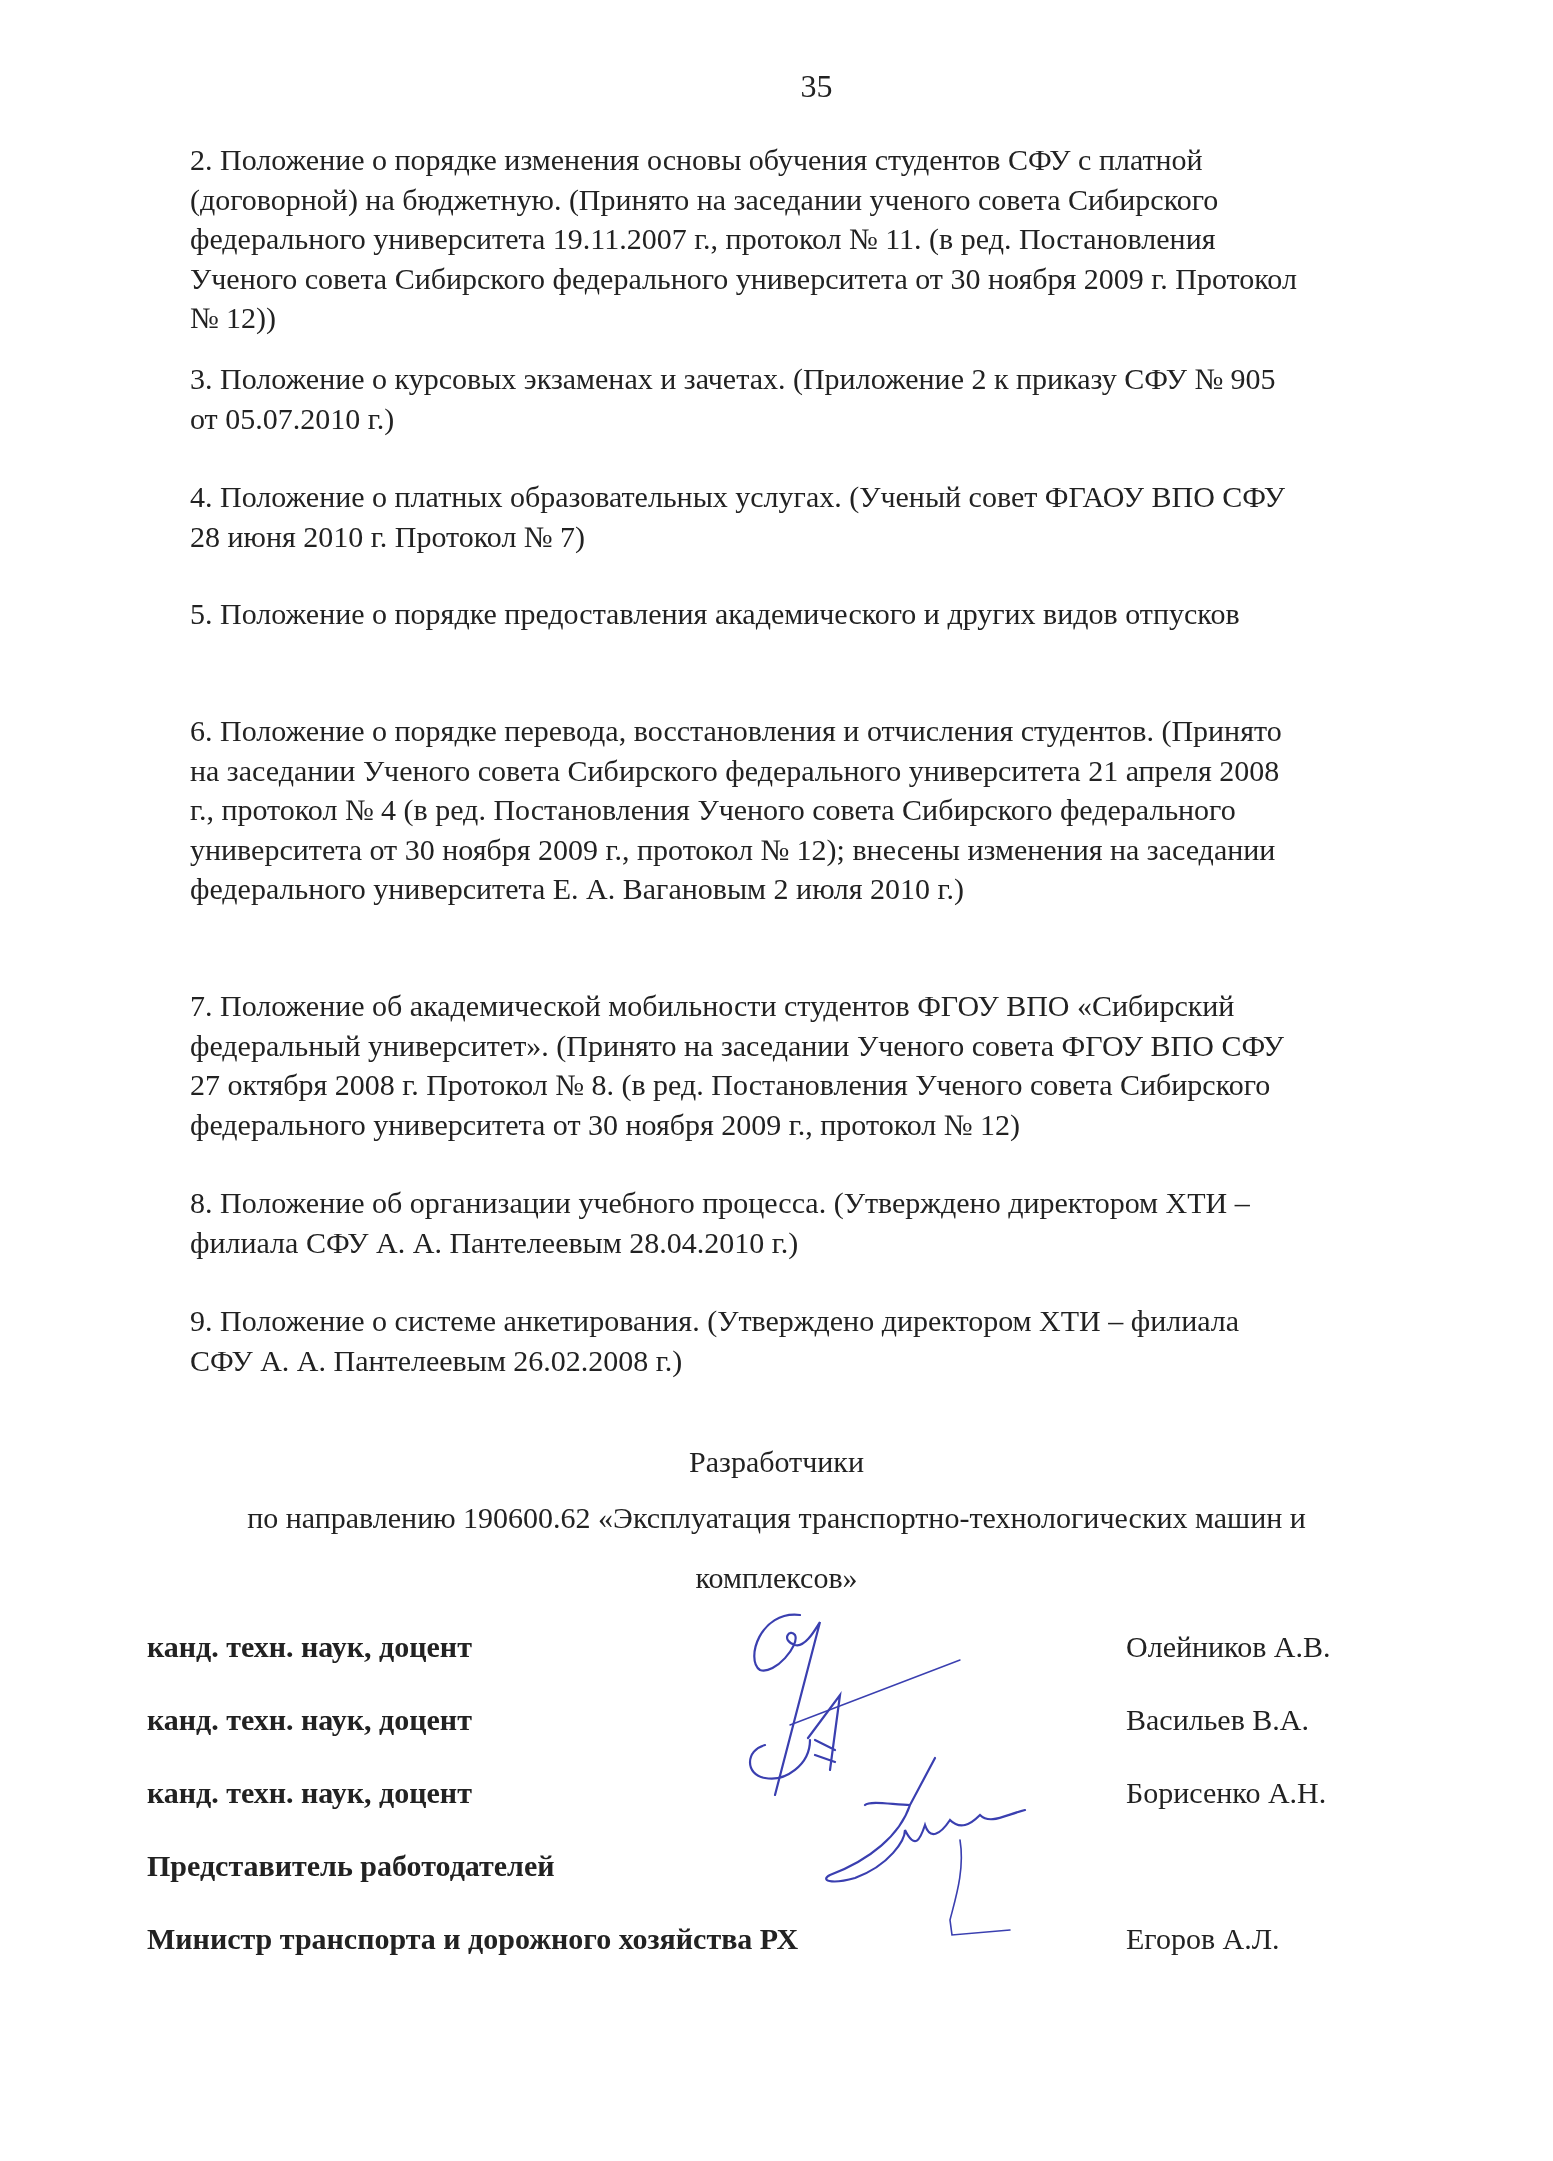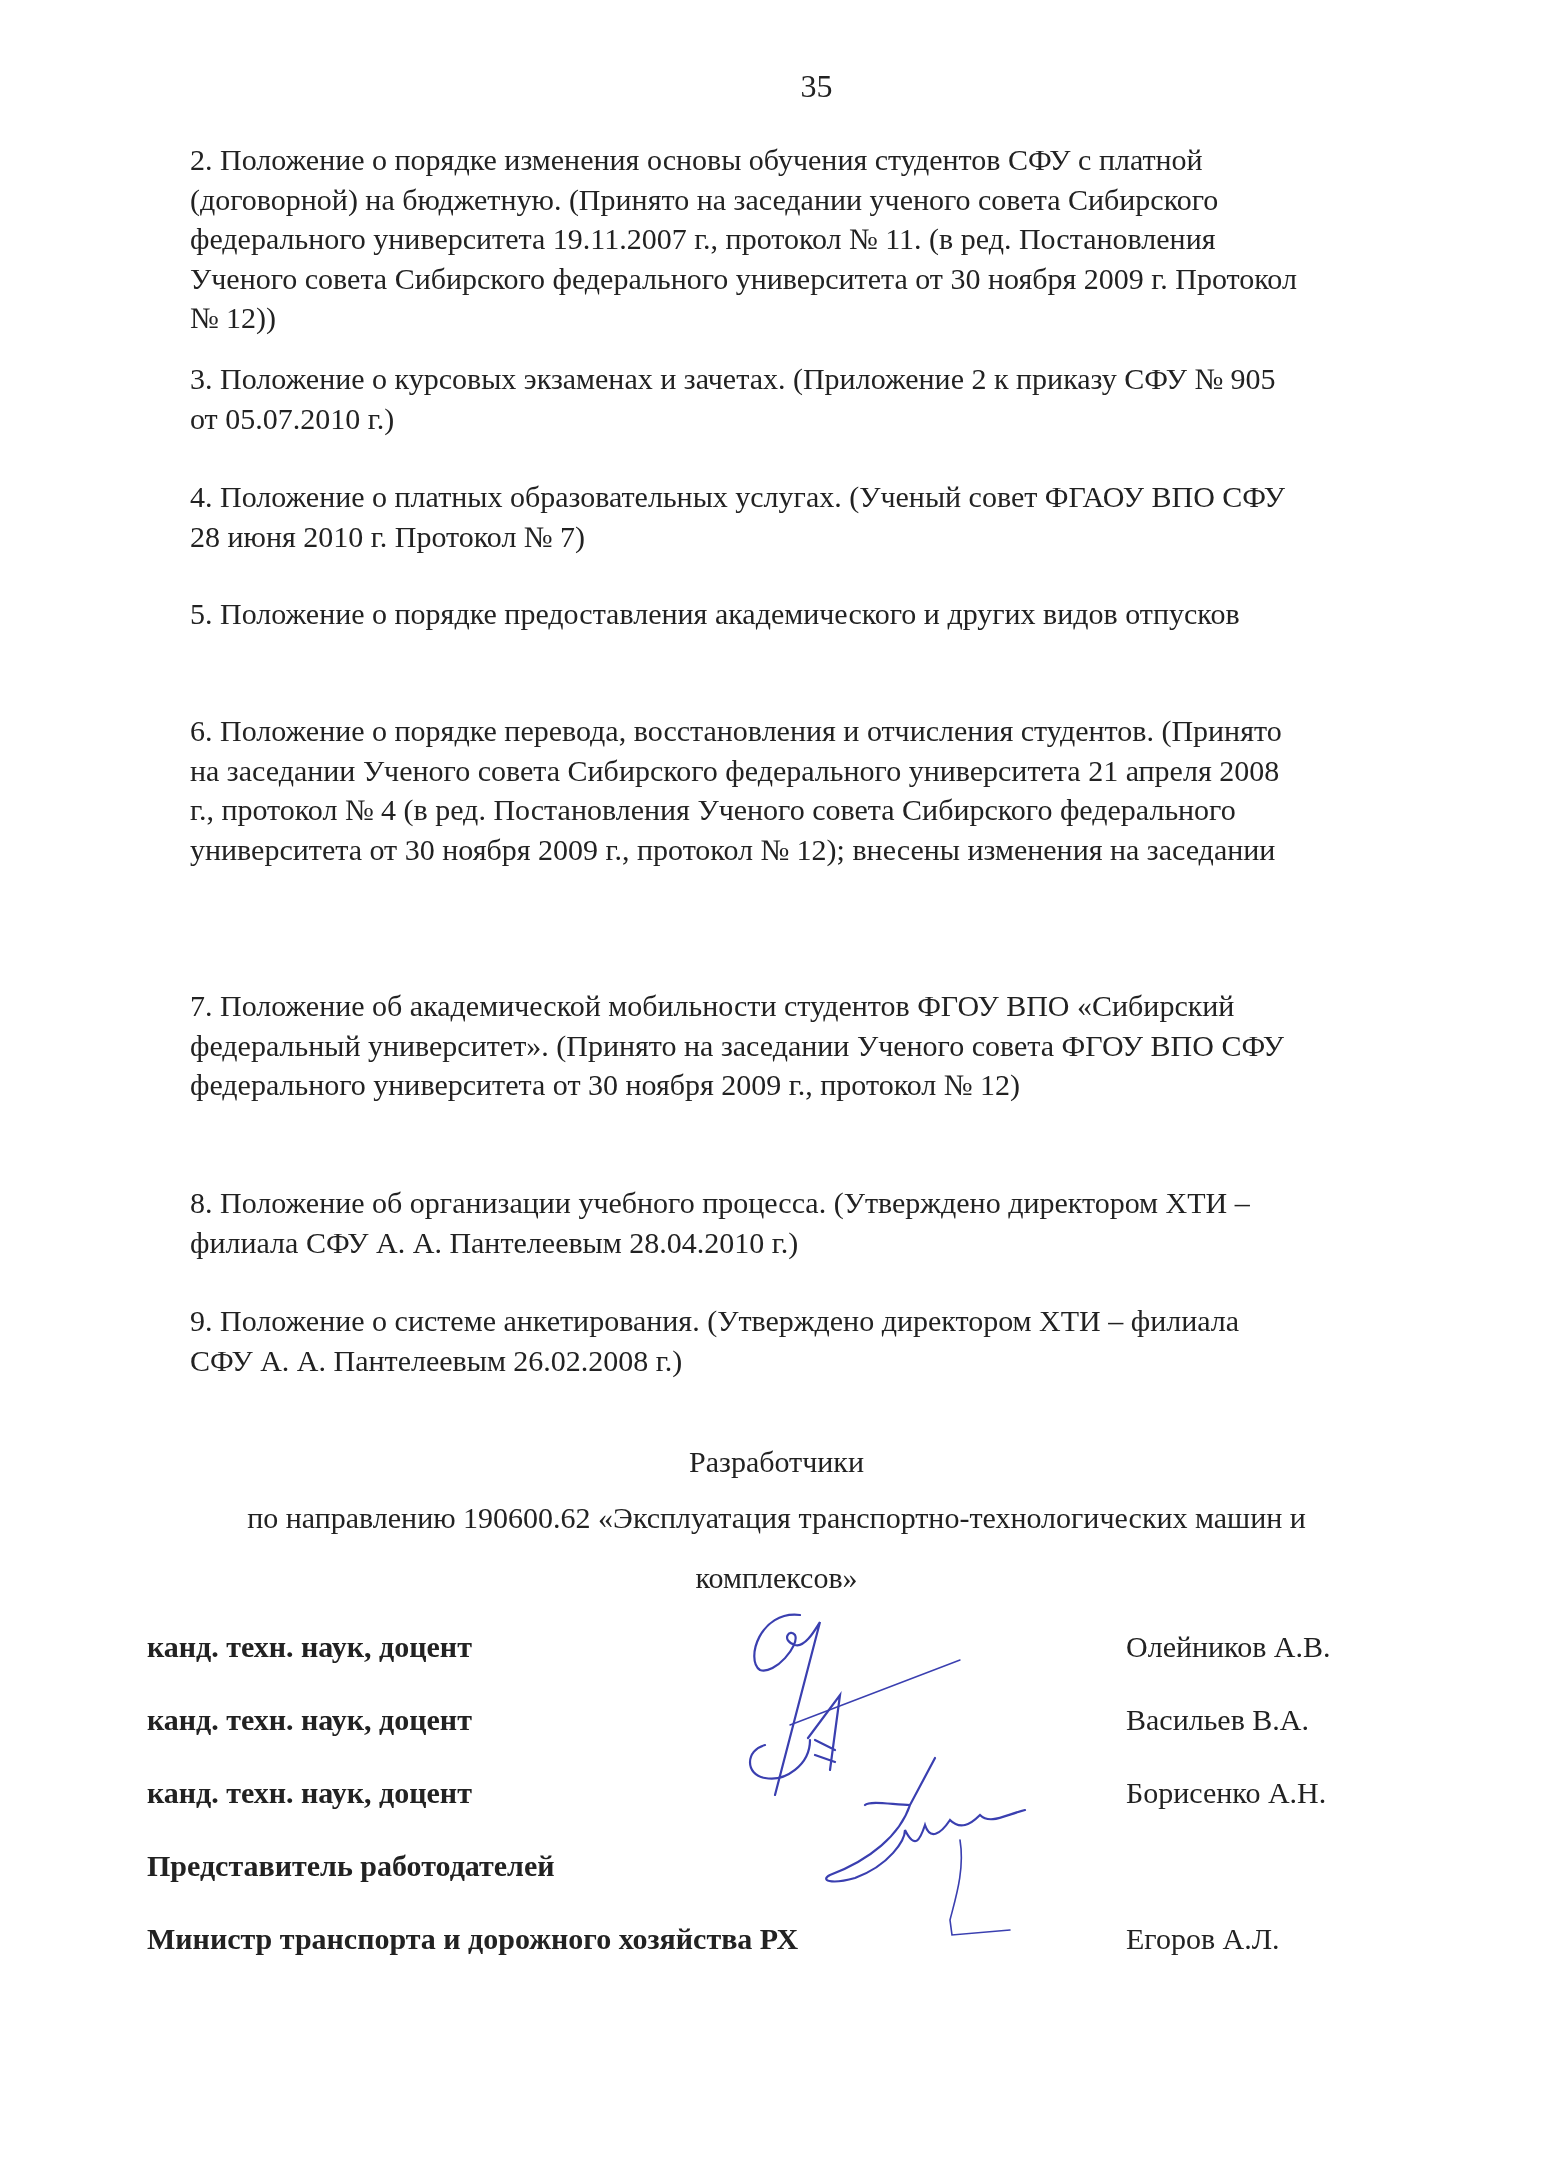--- a/index.html
+++ b/index.html
@@ -35,24 +35,26 @@
       <span class="line">28 июня 2010 г. Протокол № 7)</span>
     </div>
     <div class="para" style="top: 594px;">
       <span class="line">5. Положение о порядке предоставления академического и других видов отпусков</span>
     </div>
     <div class="para" style="top: 711px;">
       <span class="line">6. Положение о порядке перевода, восстановления и отчисления студентов. (Принято</span>
       <span class="line">на заседании Ученого совета Сибирского федерального университета 21 апреля 2008</span>
       <span class="line">г., протокол № 4 (в ред. Постановления Ученого совета Сибирского федерального</span>
       <span class="line">университета от 30 ноября 2009 г., протокол № 12); внесены изменения на заседании</span>
+      <span class="line">федерального университета Е. А. Вагановым 2 июля 2010 г.)</span>
     </div>
     <div class="para" style="top: 986px;">
       <span class="line">7. Положение об академической мобильности студентов ФГОУ ВПО «Сибирский</span>
       <span class="line">федеральный университет». (Принято на заседании Ученого совета ФГОУ ВПО СФУ</span>
+      <span class="line">27 октября 2008 г. Протокол № 8. (в ред. Постановления Ученого совета Сибирского</span>
       <span class="line">федерального университета от 30 ноября 2009 г., протокол № 12)</span>
     </div>
     <div class="para" style="top: 1183px;">
       <span class="line">8. Положение об организации учебного процесса. (Утверждено директором ХТИ –</span>
       <span class="line">филиала СФУ А. А. Пантелеевым 28.04.2010 г.)</span>
     </div>
     <div class="para" style="top: 1301px;">
       <span class="line">9. Положение о системе анкетирования. (Утверждено директором ХТИ – филиала</span>
       <span class="line">СФУ А. А. Пантелеевым 26.02.2008 г.)</span>
     </div>

